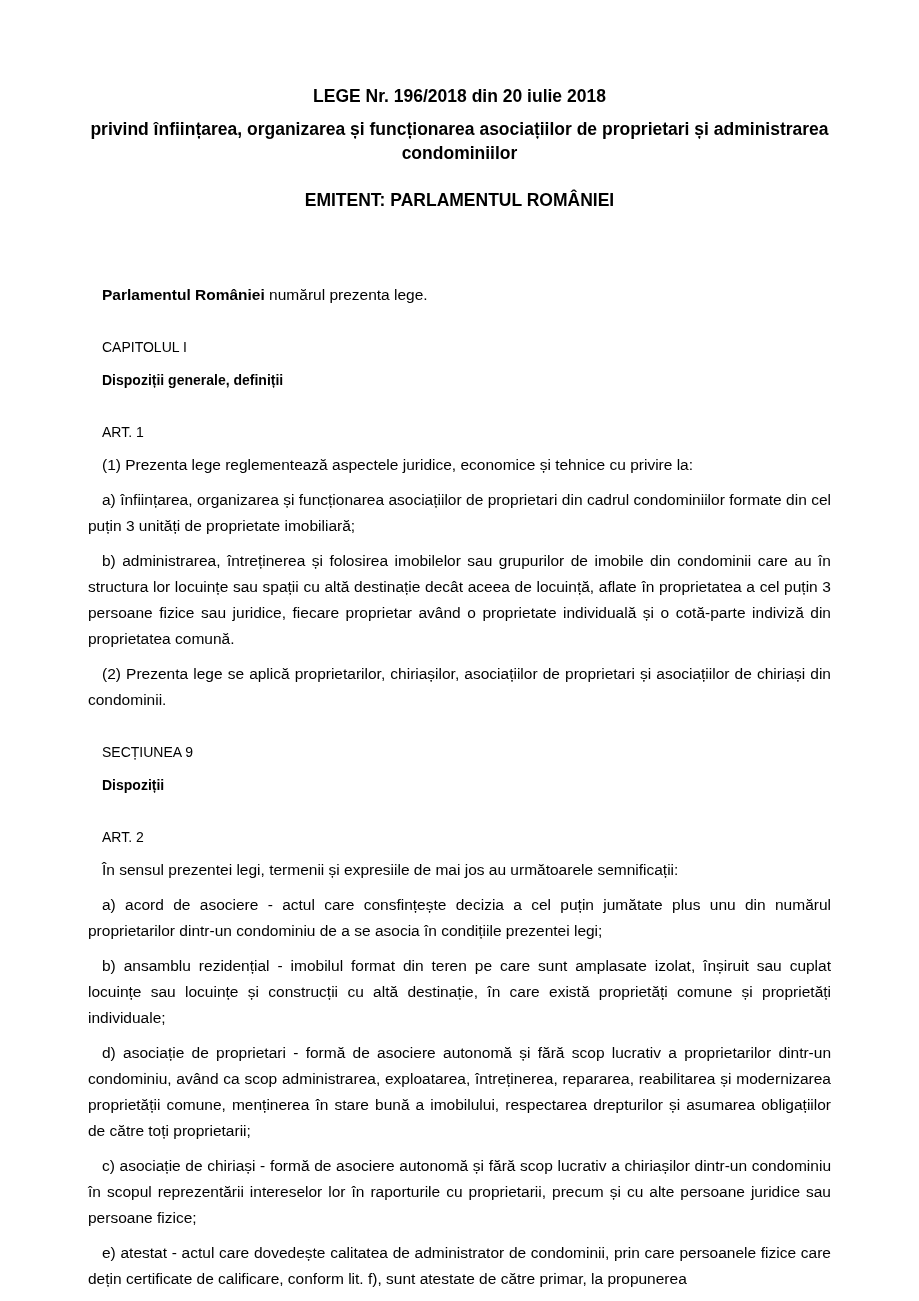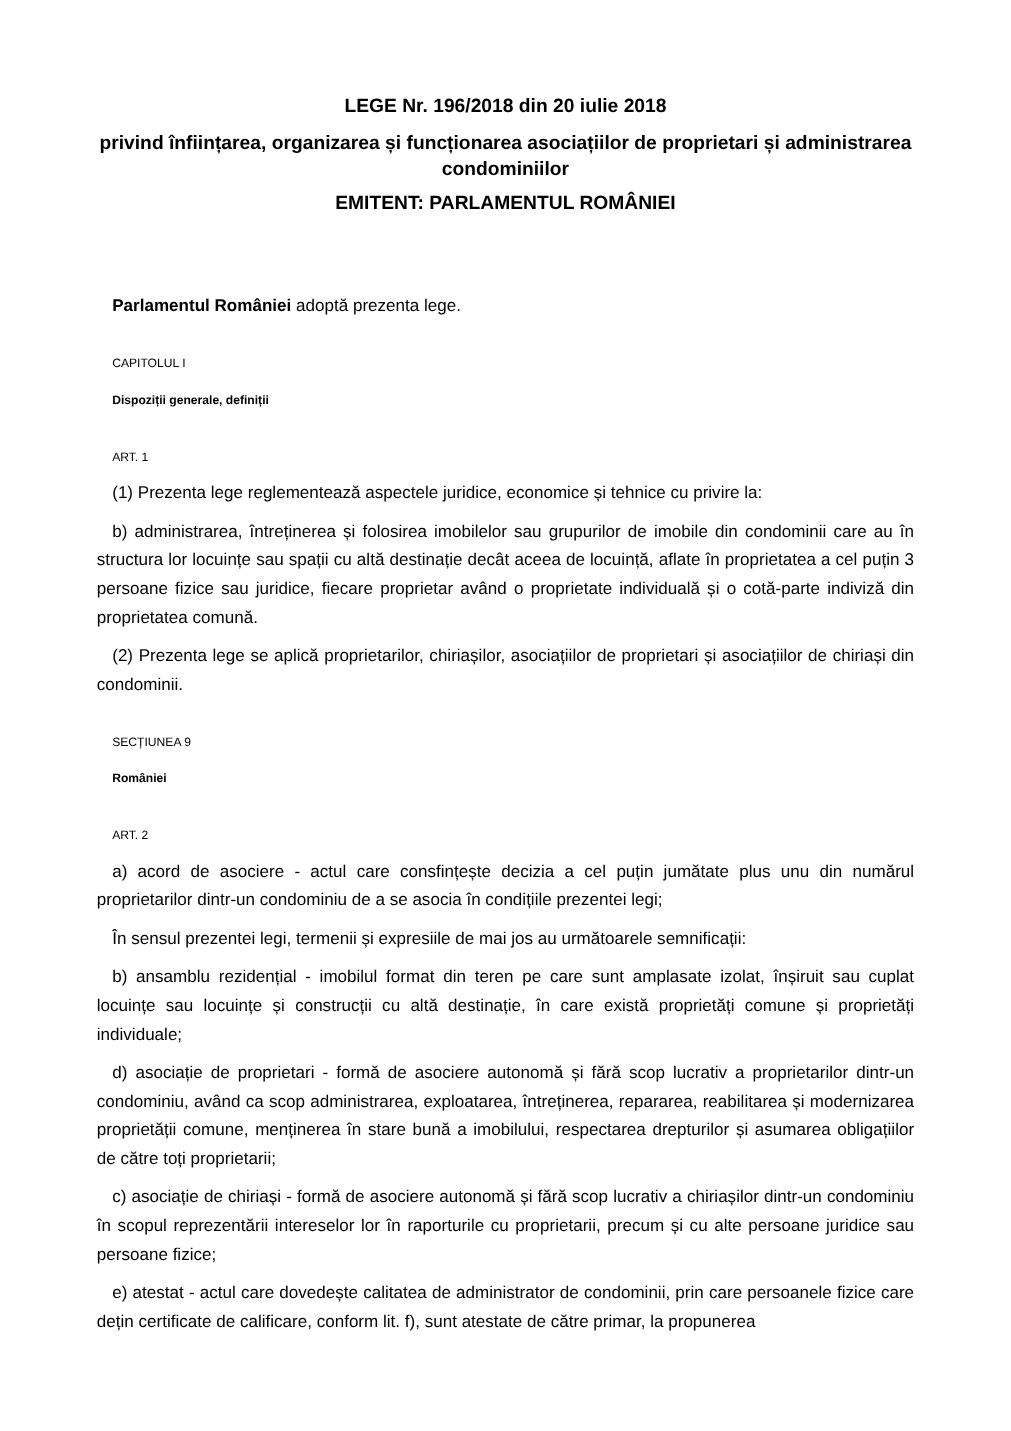--- a/index.html
+++ b/index.html
@@ -23,66 +23,67 @@
     margin: 0;
   }
   
   .head {
     text-align: center;
     font-weight: bold;
     font-size: 17.5px;
     line-height: 24px;
   }
   .head.t1 { margin-bottom: 9px; }
-  .head.t2 { margin-bottom: 7px; }
+  .head.t2 { margin-bottom: 23px; }
   .head.t3 { margin-bottom: 7px; }
   .head.t4 { margin-bottom: 0; }
   
   .para {
     font-size: 15.5px;
     line-height: 26px;
     text-align: justify;
     text-indent: 14px;
     margin-bottom: 9px !important;
   }
   .label {
-    font-size: 11px;
+    font-size: 14px;
     line-height: 26px;
     text-indent: 14px;
     margin-bottom: 7px !important;
   }
   .bold { font-weight: bold; }
   .sp-xl { margin-top: 70px !important; }
   .sp-lg { margin-top: 26px !important; }
 </style>
 </head>
 <body>
 
 <div class="page">
   <div class="doc">
 
     <p class="head t1">LEGE Nr. 196/2018 din 20 iulie 2018</p>
     <p class="head t2">privind înființarea, organizarea și funcționarea asociațiilor de proprietari și administrarea condominiilor</p>
     <p class="head t3">EMITENT: PARLAMENTUL ROMÂNIEI</p>
 
-    <p class="para sp-xl"><span class="bold">Parlamentul României</span><span> adoptă prezenta lege.</span></p>
+    <p class="para sp-xl"><span class="bold">Parlamentul României</span><span> numărul prezenta lege.</span></p>
 
     <p class="label sp-lg">CAPITOLUL I</p>
     <p class="label bold">Dispoziții generale, definiții</p>
 
     <p class="label sp-lg">ART. 1</p>
     <p class="para">(1) Prezenta lege reglementează aspectele juridice, economice și tehnice cu privire la:</p>
+    <p class="para">a) înființarea, organizarea și funcționarea asociațiilor de proprietari din cadrul condominiilor formate din cel puțin 3 unități de proprietate imobiliară;</p>
     <p class="para">b) administrarea, întreținerea și folosirea imobilelor sau grupurilor de imobile din condominii care au în structura lor locuințe sau spații cu altă destinație decât aceea de locuință, aflate în proprietatea a cel puțin 3 persoane fizice sau juridice, fiecare proprietar având o proprietate individuală și o cotă-parte indiviză din proprietatea comună.</p>
     <p class="para">(2) Prezenta lege se aplică proprietarilor, chiriașilor, asociațiilor de proprietari și asociațiilor de chiriași din condominii.</p>
 
     <p class="label sp-lg">SECȚIUNEA 9</p>
-    <p class="label bold">României</p>
+    <p class="label bold">Dispoziții</p>
 
     <p class="label sp-lg">ART. 2</p>
+    <p class="para">În sensul prezentei legi, termenii și expresiile de mai jos au următoarele semnificații:</p>
     <p class="para">a) acord de asociere - actul care consfințește decizia a cel puțin jumătate plus unu din numărul proprietarilor dintr-un condominiu de a se asocia în condițiile prezentei legi;</p>
-    <p class="para">În sensul prezentei legi, termenii și expresiile de mai jos au următoarele semnificații:</p>
     <p class="para">b) ansamblu rezidențial - imobilul format din teren pe care sunt amplasate izolat, înșiruit sau cuplat locuințe sau locuințe și construcții cu altă destinație, în care există proprietăți comune și proprietăți individuale;</p>
     <p class="para">d) asociație de proprietari - formă de asociere autonomă și fără scop lucrativ a proprietarilor dintr-un condominiu, având ca scop administrarea, exploatarea, întreținerea, repararea, reabilitarea și modernizarea proprietății comune, menținerea în stare bună a imobilului, respectarea drepturilor și asumarea obligațiilor de către toți proprietarii;</p>
     <p class="para">c) asociație de chiriași - formă de asociere autonomă și fără scop lucrativ a chiriașilor dintr-un condominiu în scopul reprezentării intereselor lor în raporturile cu proprietarii, precum și cu alte persoane juridice sau persoane fizice;</p>
     <p class="para">e) atestat - actul care dovedește calitatea de administrator de condominii, prin care persoanele fizice care dețin certificate de calificare, conform lit. f), sunt atestate de către primar, la propunerea</p>
 
   </div>
 </div>
 
 </body></html>

